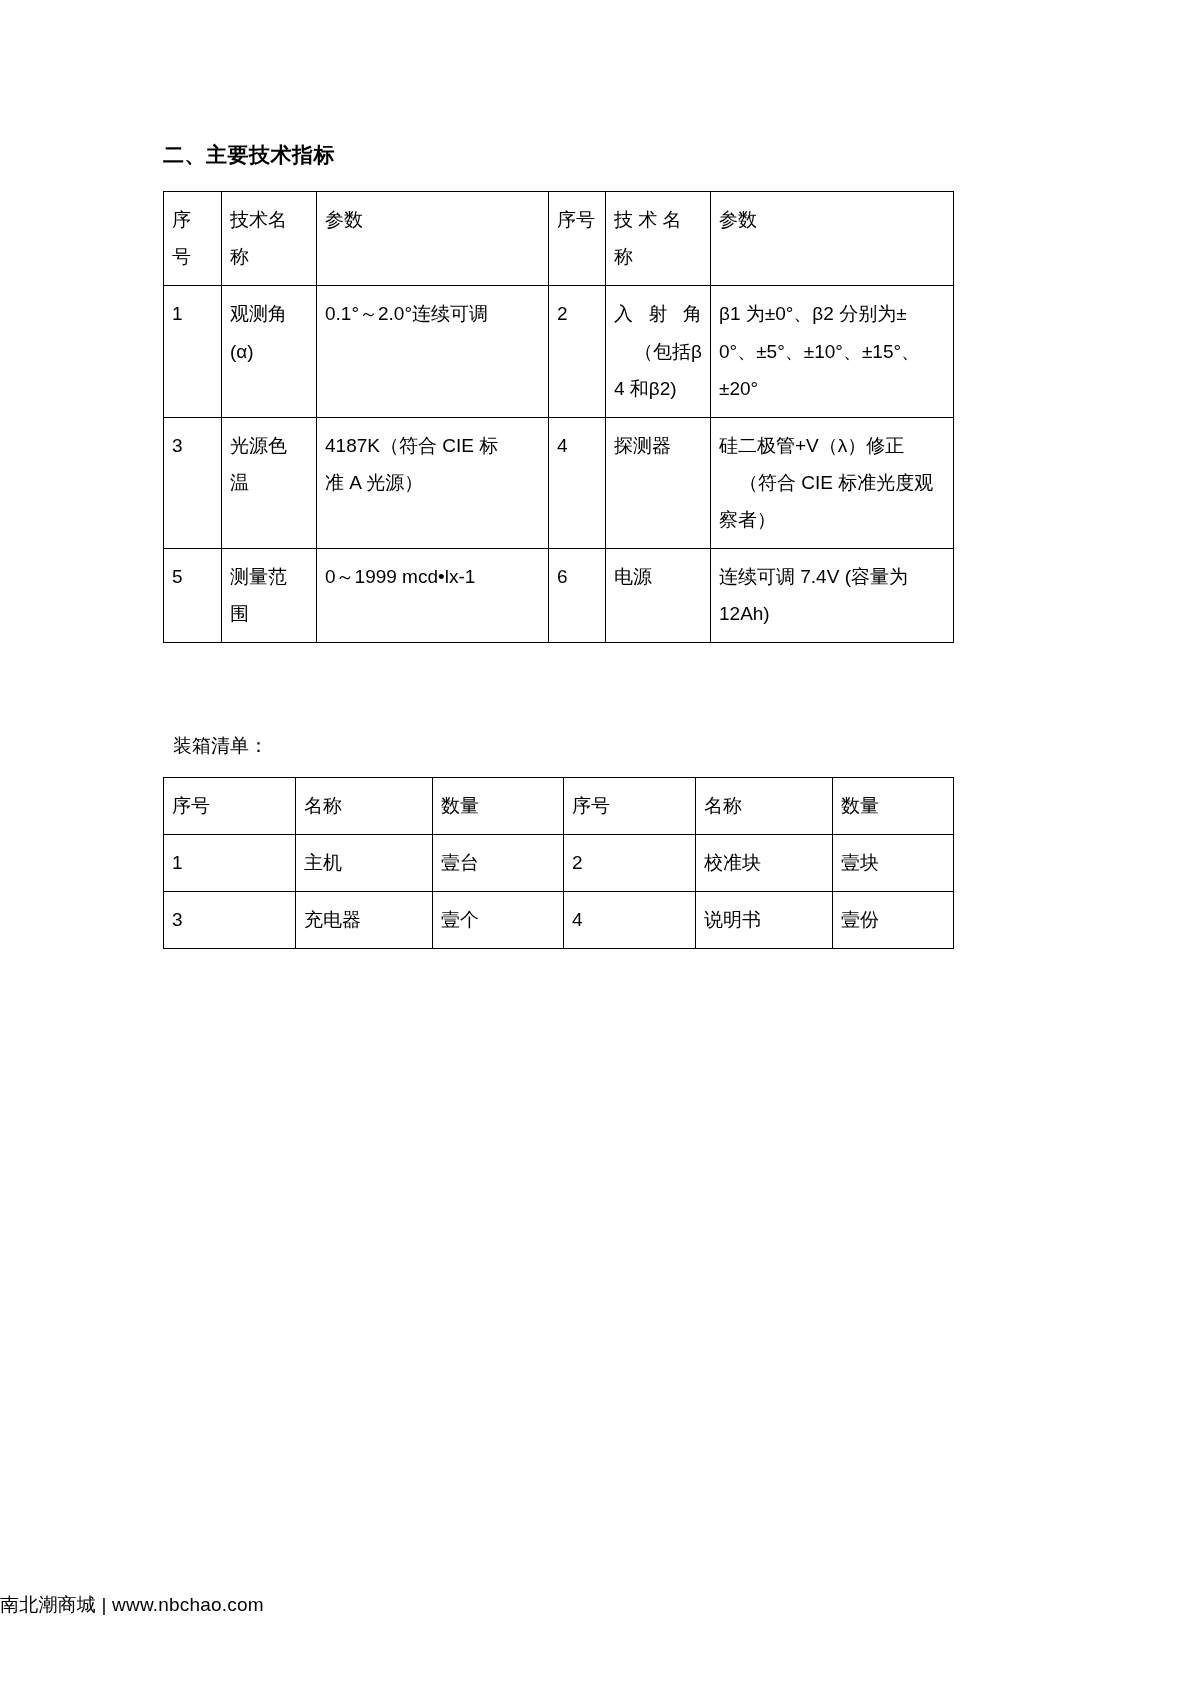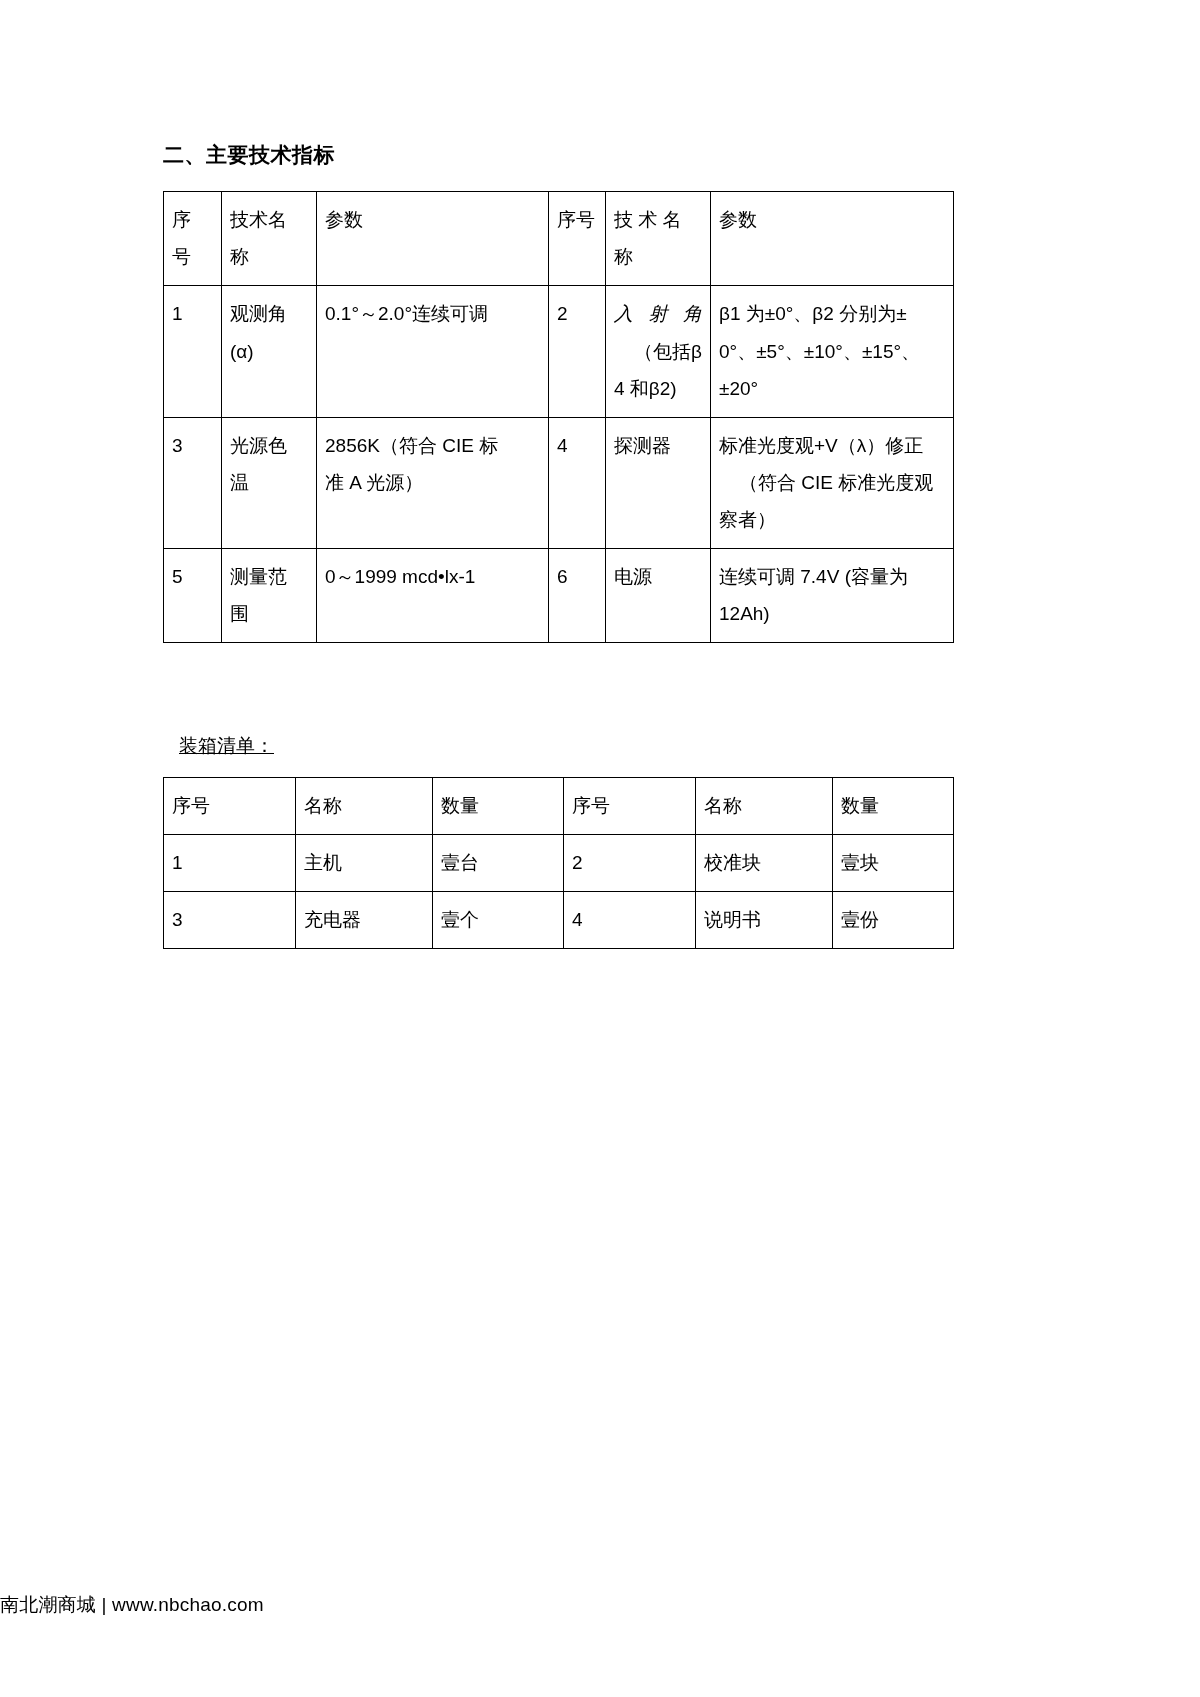--- a/index.html
+++ b/index.html
@@ -69,30 +69,28 @@
   .t2 col.d5 { width: 121px; }
 
   .t2 td {
     line-height: 1.55;
     padding: 14px 10px 15px 12px;
   }
 
   .justified {
     text-align: justify;
     text-align-last: justify;
-    font-style: italic;
   }
   .cell-line { display: block; }
   .indent-1 { padding-left: 20px; }
 
   .packing-label {
     font-size: 19px;
     line-height: 1.6;
-    margin: 88px 0 16px 16px;
-    text-decoration: underline;
+    margin: 88px 0 16px 10px;
   }
 
   .footer {
     position: absolute;
     left: 0;
     top: 1592px;
     width: 1200px;
     text-align: left;
     font-size: 19px;
     color: #000000;
@@ -155,29 +153,29 @@
           </td>
         </tr>
 
         <tr>
           <td>3</td>
           <td>
             <span class="cell-line">光源色</span>
             <span class="cell-line">温</span>
           </td>
           <td>
-            <span class="cell-line">2856K（符合 CIE 标</span>
+            <span class="cell-line">4187K（符合 CIE 标</span>
             <span class="cell-line">准 A 光源）</span>
           </td>
           <td>4</td>
           <td>
             <span class="cell-line">探测器</span>
           </td>
           <td>
-            <span class="cell-line">标准光度观+V（λ）修正</span>
+            <span class="cell-line">硅二极管+V（λ）修正</span>
             <span class="cell-line indent-1">（符合 CIE 标准光度观</span>
             <span class="cell-line">察者）</span>
           </td>
         </tr>
 
         <tr>
           <td>5</td>
           <td>
             <span class="cell-line">测量范</span>
             <span class="cell-line">围</span>

